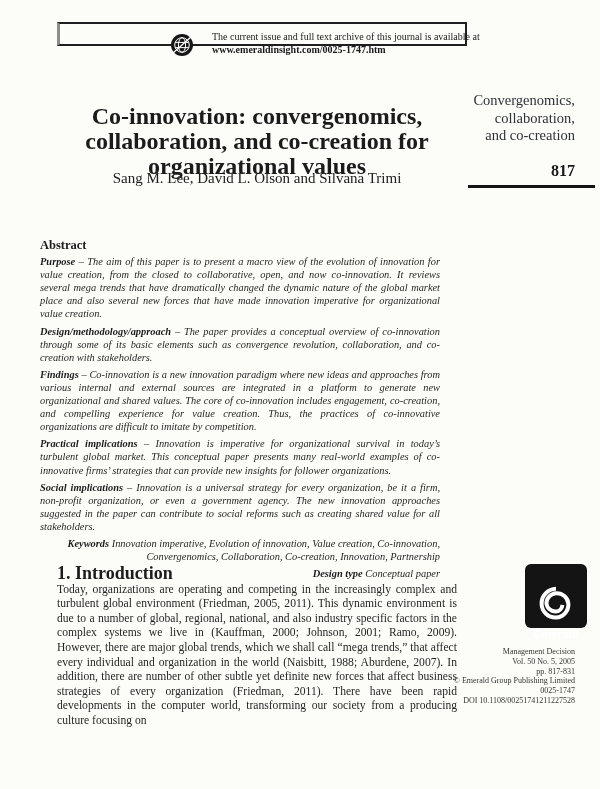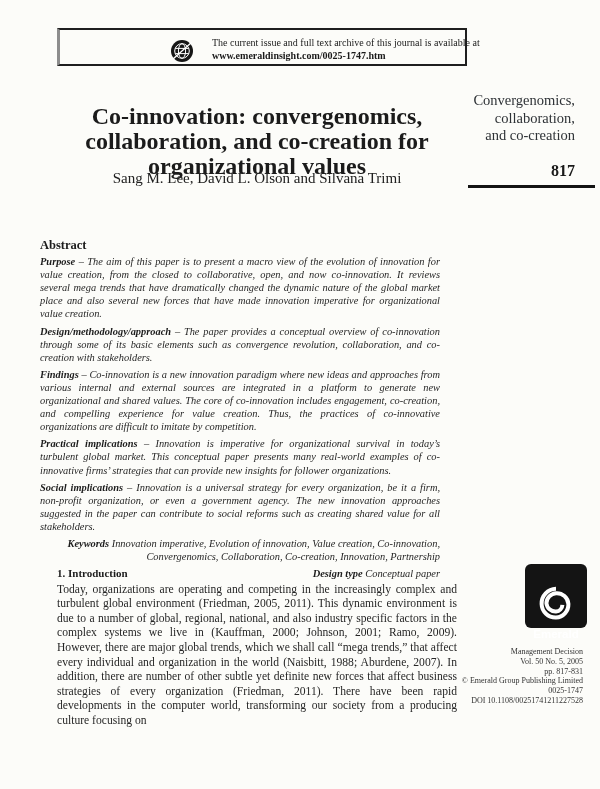--- a/index.html
+++ b/index.html
@@ -3,21 +3,21 @@
 <meta charset="utf-8">
 <style>
   html,body { margin:0; padding:0; background:#e8e8e8; }
   .page {
     position:relative; width:600px; height:789px; margin:0 auto;
     background:#fcfcf9; overflow:hidden;
     font-family:"Liberation Serif", serif; color:#222;
   }
   
   .banner {
-    position:absolute; left:57px; top:28px; width:410px; height:38px;
+    position:absolute; left:57px; top:22px; width:410px; height:24px;
     box-sizing:border-box;
     border-top:2px solid #1f1f1f; border-bottom:2px solid #1f1f1f;
     border-right:2px solid #1f1f1f; border-left:3px solid #8d8d8d;
   }
   .globe { position:absolute; left:110px; top:9px; width:24px; height:24px; }
   .banner-text { position:absolute; left:152px; top:6px; font-size:10px; line-height:13px; color:#1a1a1a; white-space:nowrap; }
   .banner-url { font-weight:bold; color:#1a1a1a; text-decoration:none; }
   
   .title {
     position:absolute; left:52px; top:88px; width:410px; text-align:center;
@@ -36,37 +36,37 @@
   .page-number { position:absolute; left:460px; top:162px; width:115px; text-align:right; font-size:16px; font-weight:bold; color:#1a1a1a; }
   .head-rule { position:absolute; left:468px; top:185px; width:127px; height:2.5px; background:#141414; }
   
   .abstract { position:absolute; left:40px; top:239px; width:400px; font-size:10.4px; line-height:13.1px; color:#262626; }
   .abs-heading { font-size:12.5px; font-weight:bold; margin:0 0 3px 0; color:#1c1c1c; }
   .abstract p { margin:0 0 4px 0; text-align:justify;font-style:italic; }
   .abstract p.left { text-align:right; }
   .abstract b { color:#1c1c1c; }
   
   .introduction { position:absolute; left:57px; top:566px; width:400px; font-size:11.6px; line-height:14.6px; color:#262626; }
-  .intro-heading { font-size:11px; font-weight:bold; margin:0 0 2px 0; color:#1c1c1c; }
+  .intro-heading { font-size:18px; font-weight:bold; margin:0 0 2px 0; color:#1c1c1c; }
   .introduction p { margin:0; text-align:justify; }
   
   .emerald-logo {
     position:absolute; left:525px; top:564px; width:62px; height:64px;
     background:#141414; border-radius:6px;
     display:flex; flex-direction:column; align-items:center;
     padding-top:20px; box-sizing:border-box;
   }
   .logo-word {
     color:#ffffff; font-family:"Liberation Sans", sans-serif;
     font-weight:bold; font-size:11.5px; line-height:12px; margin-top:0px;
   }
   
   .journal-info {
     position:absolute; left:450px; top:647px; width:125px; text-align:right;
-    font-size:8px; line-height:9.8px; color:#333333;margin-left:8px;
+    font-size:8px; line-height:9.8px; color:#333333;
   }
   .journal-info div { white-space:nowrap; }
 </style>
 </head>
 <body>
 
 <div class="page">
 
   <div class="banner">
     <span class="globe">

